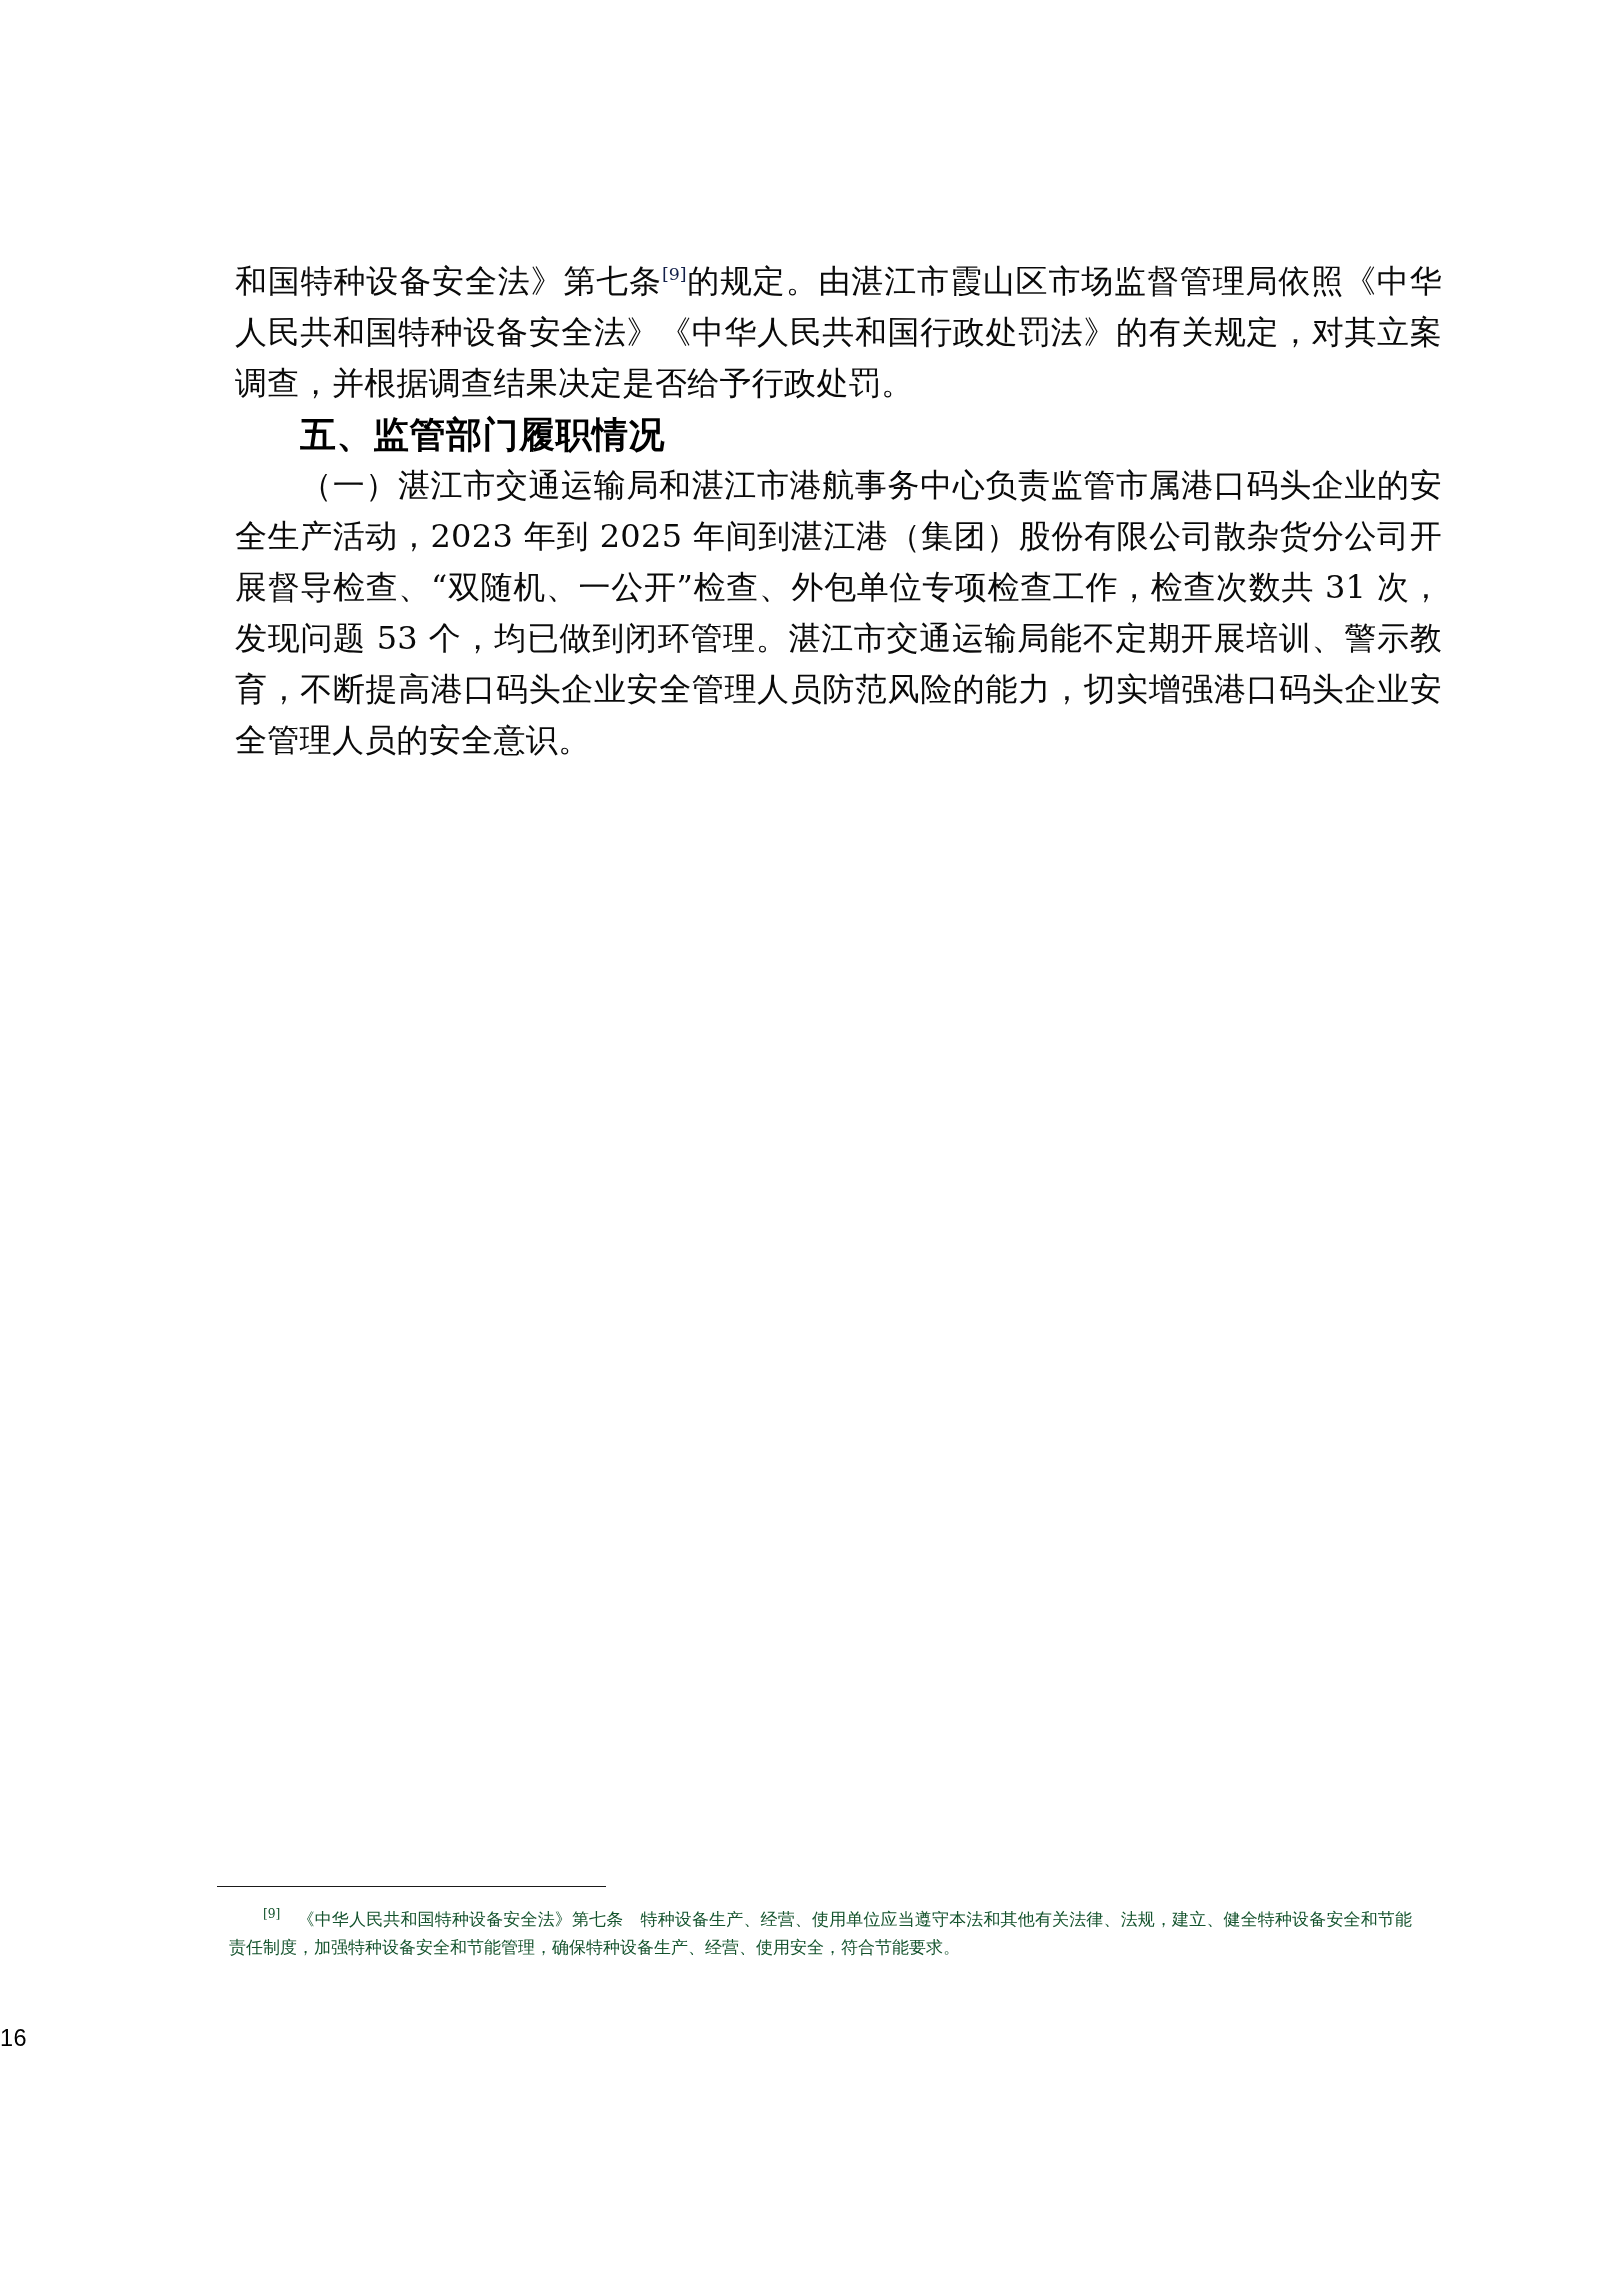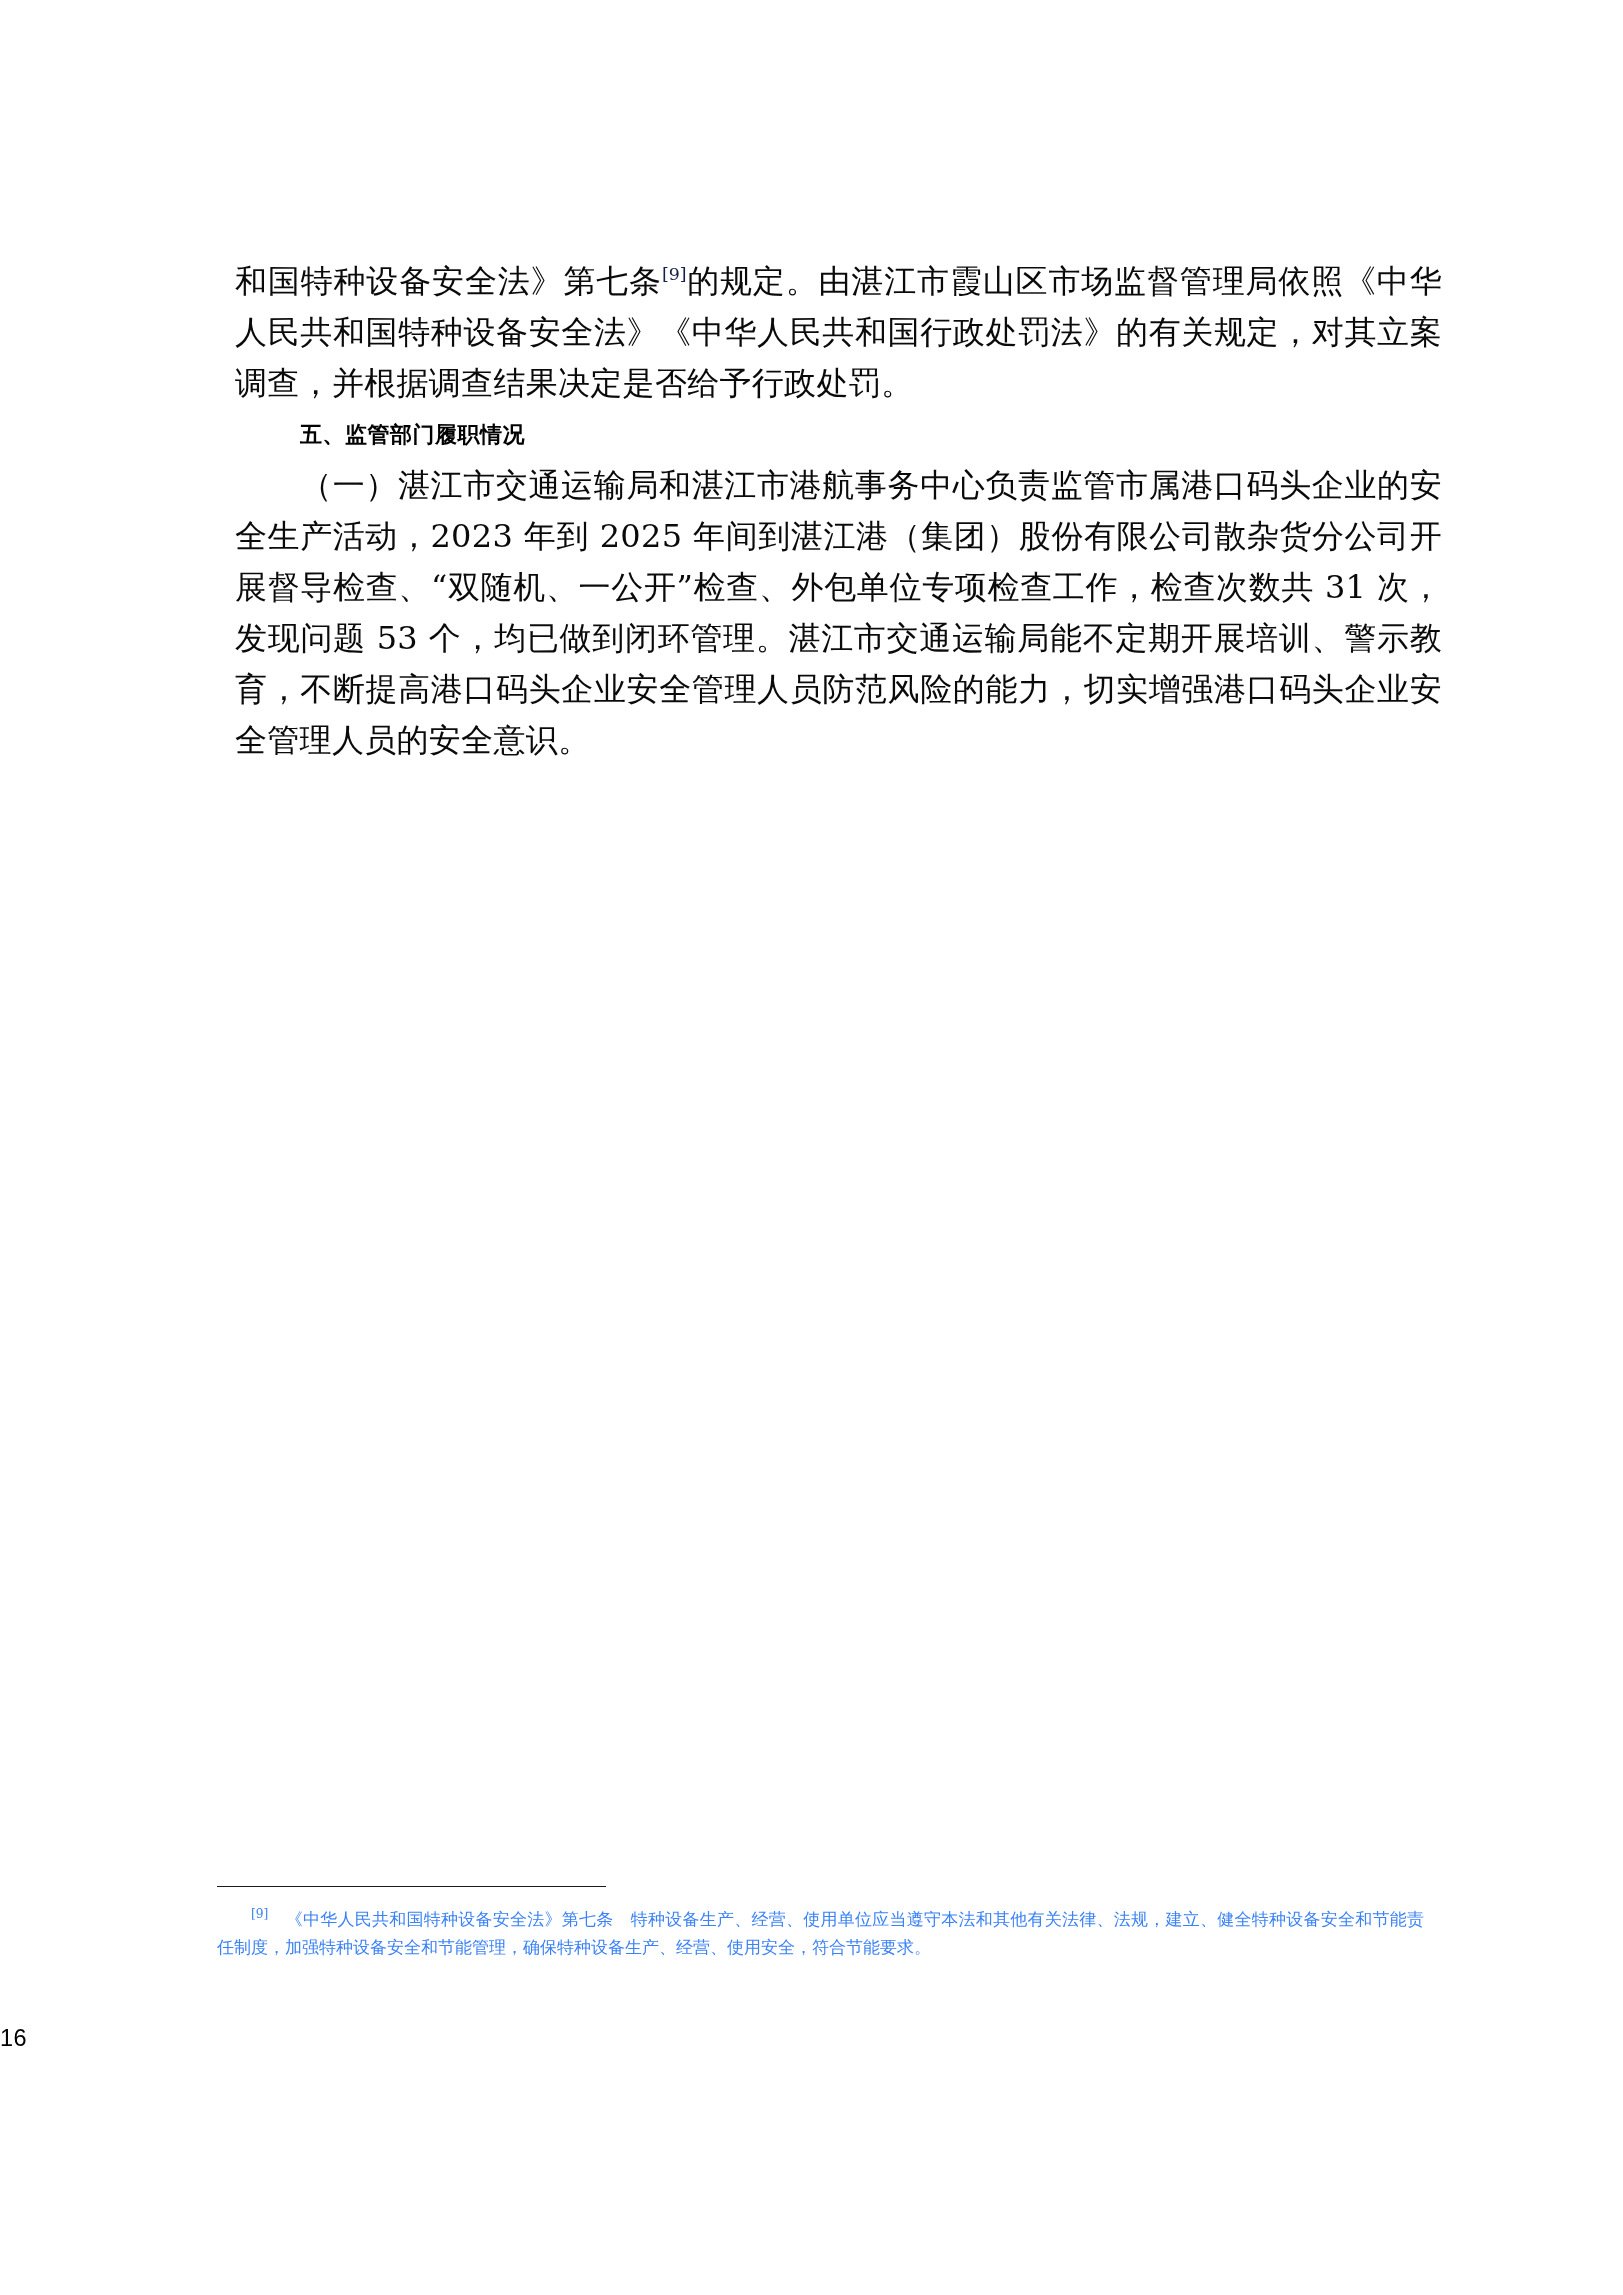--- a/index.html
+++ b/index.html
@@ -54,21 +54,21 @@
     font-size: 17.4px;
     vertical-align: super;
     line-height: 0;
     color: #13204a;
     letter-spacing: 0;
   }
 
   
   .heading {
     font-family: "DejaVu Sans", "Liberation Sans", sans-serif;
-    font-size: 22px;
+    font-size: 36px;
     font-weight: bold;
     line-height: 51px;
     color: #000000;
     text-indent: 65px;
     letter-spacing: 0.5px;
     margin: 0;
   }
 
   
   .footnote-area {
@@ -81,26 +81,26 @@
     width: 389px;
     height: 0;
     border: 0;
     border-top: 1.5px solid #1a1a1a;
     margin: 0 0 18.4px 0;
   }
   .fn-text {
     font-family: "DejaVu Serif", "Liberation Serif", serif;
     font-size: 17px;
     line-height: 28px;
-    color: #3b82f6;
+    color: #14532d;
     text-align: justify;
     text-justify: inter-character;
     text-align-last: left;
     text-indent: 34px;
-    margin: 0;
+    margin: 12px;
     word-break: break-all;
   }
   .fn-marker {
     font-size: 12.3px;
     vertical-align: super;
     line-height: 0;
   }
   .fn-gap {
     display: inline-block;
     width: 17px;

